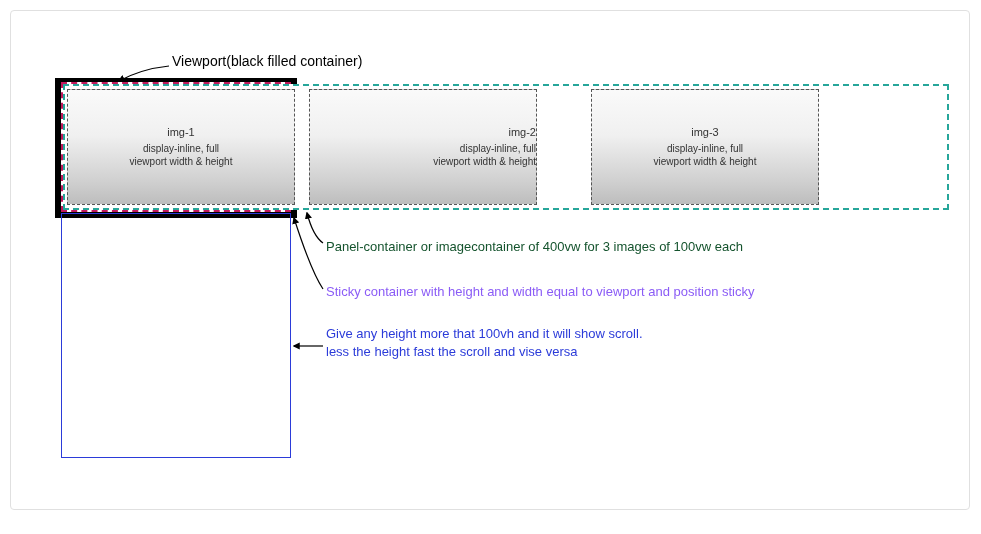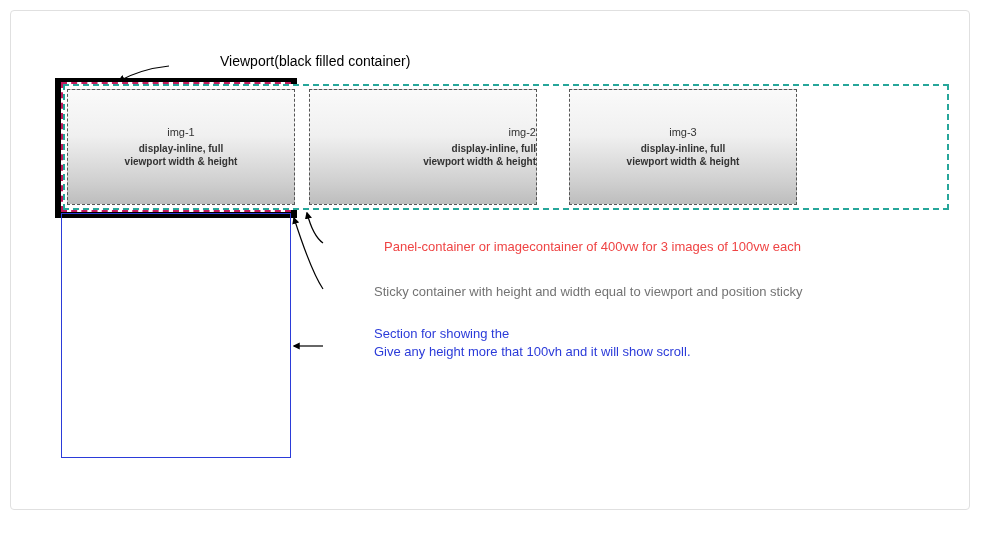--- a/index.html
+++ b/index.html
@@ -13,32 +13,32 @@
     
     .sticky-box { position: absolute; left: 50px; top: 71px; width: 230px; height: 130px; border: 2px dashed #c2185b; background: #fff; }
 
     
     .panel-container { position: absolute; left: 52px; top: 73px; width: 886px; height: 126px; border: 2px dashed #26a69a; background: #fff; }
 
     
     .img-box { position: absolute; top: 78px; width: 228px; height: 116px; border: 1px dashed #555; background: linear-gradient(to bottom, #fafafa 0%, #f0f0f0 40%, #d0d0d0 80%, #bdbdbd 100%); display: flex; flex-direction: column; align-items: center; justify-content: center; text-align: center; }
     .img-1 { left: 56px; text-align: right; }
     .img-2 { left: 298px; align-items: flex-end; }
-    .img-3 { left: 558px; }
+    .img-3 { left: 580px; }
     .img-title { font-size: 11px; color: #333; margin-bottom: 4px; }
-    .img-desc { font-size: 10px; color: #333; line-height: 1.3; font-weight: bold; }
+    .img-desc { font-size: 10px; color: #333; line-height: 1.3; }
 
     
     .blue-section { position: absolute; left: 50px; top: 202px; width: 230px; height: 245px; border: 1.5px solid #2b3bd9; background: transparent; }
 
     
-    .label { position: absolute; font-size: 13px; line-height: 1.35; margin-left: 48px; }
+    .label { position: absolute; font-size: 13px; line-height: 1.35; }
     .lab-viewport { left: 161px; top: 41px; color: #000; font-size: 14px; }
-    .lab-green { left: 325px; top: 227px; color: #ef4444; }
-    .lab-red { left: 315px; top: 272px; color: #737373; }
+    .lab-green { left: 315px; top: 227px; color: #14532d; }
+    .lab-red { left: 315px; top: 272px; color: #8b5cf6; }
     .lab-blue { left: 315px; top: 314px; color: #2b3bd9; max-width: 430px; }
 
     
     svg.arrows { position: absolute; left: 0; top: 0; width: 960px; height: 500px; pointer-events: none; }
     .arrow-line { stroke: #000; stroke-width: 1.2; fill: none; }
     .arrow-head { fill: #000; }
   </style>
 </head>
 <body>
 
@@ -66,22 +66,22 @@
   <div class="img-box img-3">
     <div class="img-title">img-3</div>
     <div class="img-desc">display-inline, full</div>
     <div class="img-desc">viewport width &amp; height</div>
   </div>
 
   <div class="label lab-viewport">Viewport(black filled container)</div>
   <div class="label lab-green">Panel-container or imagecontainer of 400vw for 3 images of 100vw each</div>
   <div class="label lab-red">Sticky container with height and width equal to viewport and position sticky</div>
   <div class="label lab-blue">
-    <div>Section for  showing the</div>
     <div>Give any height more that 100vh and it will show scroll.</div>
+    <div>less the height fast the scroll and vise versa</div>
   </div>
 
   <svg class="arrows">
 
     <defs>
       <marker id="ah" viewBox="0 0 10 10" refX="8" refY="5" markerWidth="6" markerHeight="6" orient="auto-start-reverse">
         <path d="M 0 0 L 10 5 L 0 10 z" class="arrow-head"></path>
       </marker>
     </defs>
 

